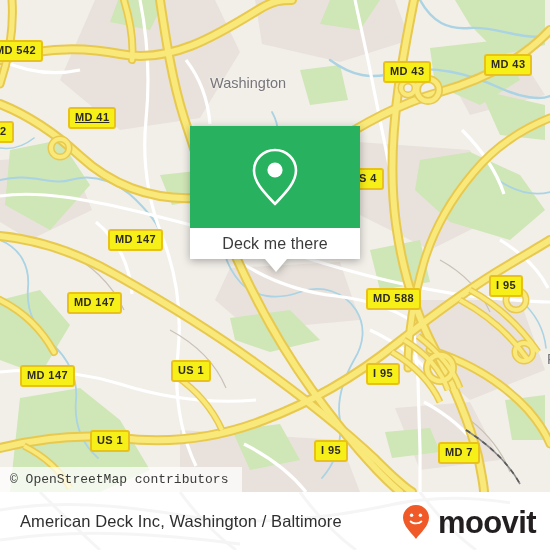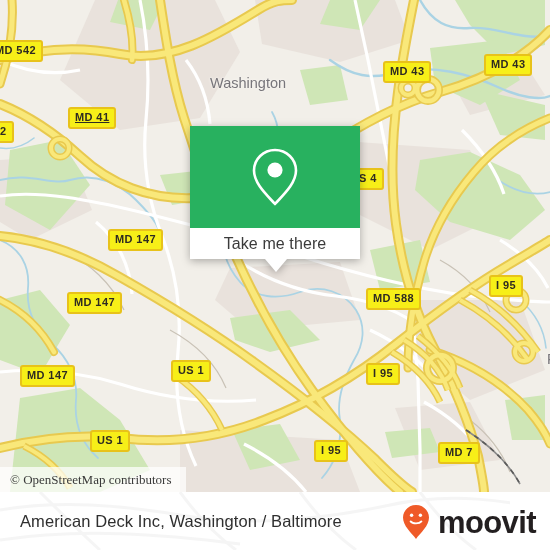--- a/index.html
+++ b/index.html
@@ -91,21 +91,21 @@
   #attribution {
     position: absolute;
     left: 0; top: 467px;
     height: 25px;
     padding: 0 14px 0 10px;
     display: flex;
     align-items: center;
     background: rgba(255,255,255,.72);
     color: #3a3a3a;
     font-size: 13px;
-    font-family: Liberation Serif, serif;
+    font-family: Liberation Mono, monospace;
   }
 
   
   #footer {
     position: absolute;
     left: 0; top: 492px;
     width: 510px; height: 58px;
     background: #ffffff;
     display: flex;
     align-items: center;
@@ -312,21 +312,21 @@
     <div class="shield" style="left:438px; top:442px;">MD 7</div>
 
     <div id="popup">
       <div id="popup-head">
         <svg width="54" height="62" viewBox="0 0 54 62">
           <path d="M27 4 C15.4 4 6 13.2 6 24.6 C6 38 20 50 27 58 C34 50 48 38 48 24.6 C48 13.2 38.6 4 27 4 Z" fill="none" stroke="#ffffff" stroke-width="2.6" stroke-linejoin="round"></path>
           <circle cx="27" cy="24" r="7.6" fill="#ffffff"></circle>
         </svg>
       </div>
       <div id="popup-body">
-        <span id="popup-label">Take me there</span>
+        <span id="popup-label">Deck me there</span>
       </div>
       <div id="popup-tail"></div>
     </div>
 
     <div id="attribution">
       <span>© OpenStreetMap contributors</span>
     </div>
   </div>
 
   <div id="footer">

